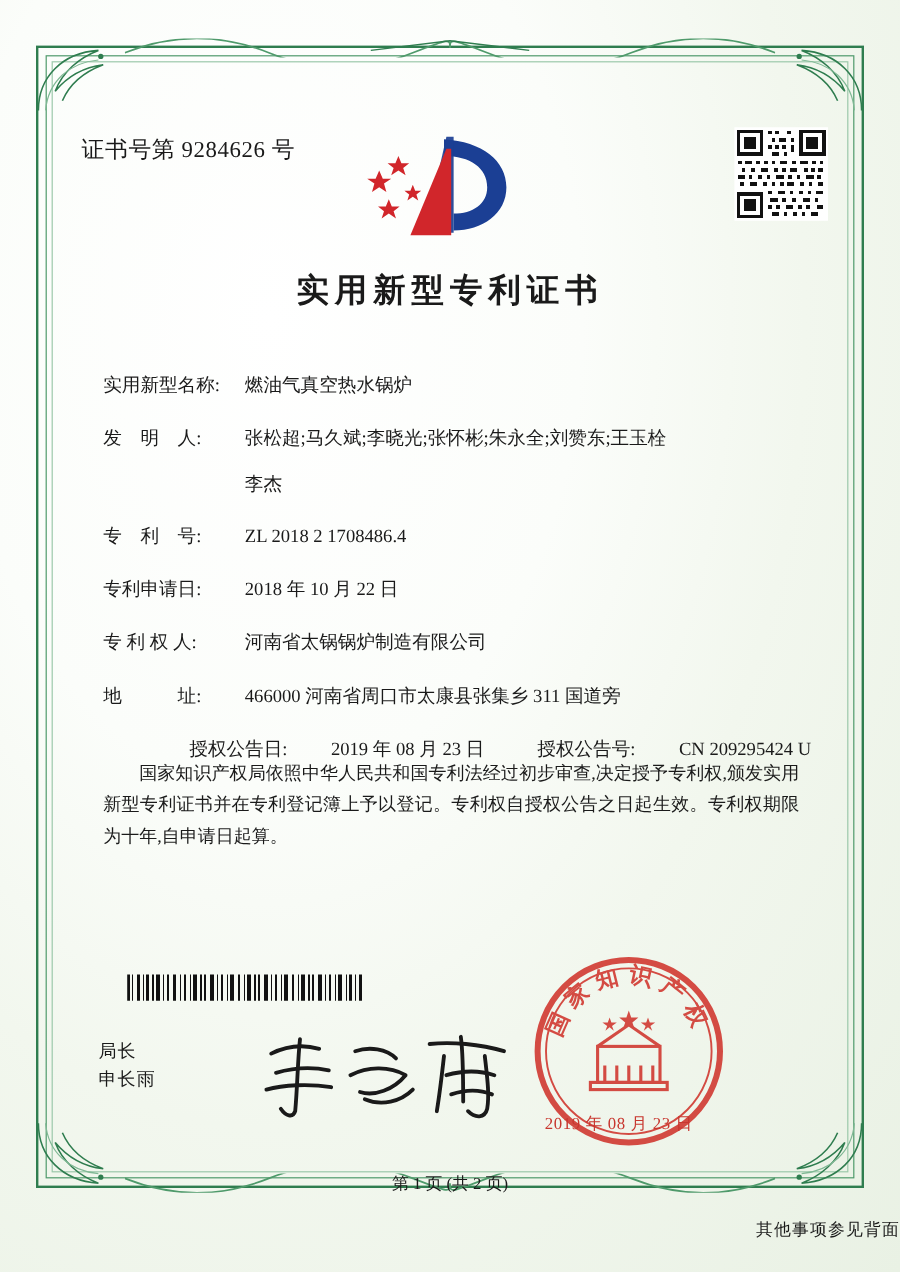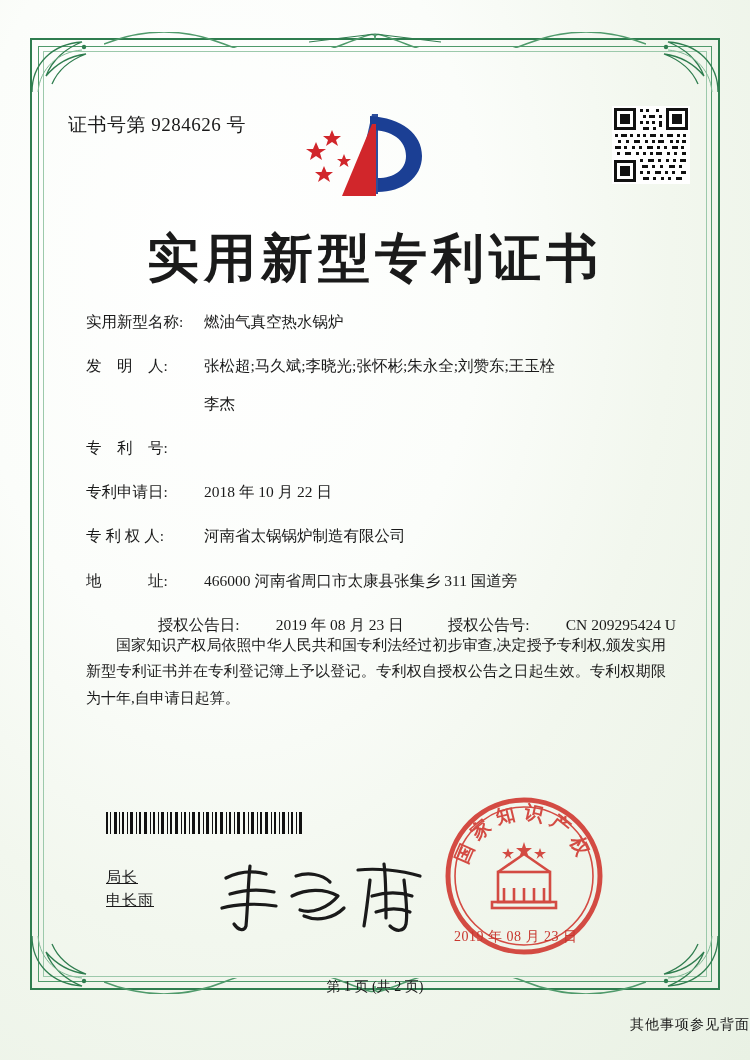--- a/index.html
+++ b/index.html
@@ -92,37 +92,38 @@
     position: absolute;
     right: 2px; top: 40px;
     width: 78px; height: 78px;
   }
 
   .title {
     position: absolute;
     left: 0; top: 158px;
     width: 634px;
     text-align: center;
-    font-size: 52px;
+    font-size: 27px;
     font-weight: bold;
     letter-spacing: 5px;
     font-family: Liberation Sans, sans-serif;
   }
 
   .fields {
     position: absolute;
     left: 28px; top: 244px;
     width: 590px;
     font-size: 15.5px;
     line-height: 1.5;
   }
   .row {
     display: flex;
     margin-bottom: 21px;
     align-items: baseline;
+    justify-content: flex-end;
   }
   .label {
     width: 118px;
     flex: 0 0 118px;
     letter-spacing: 0px;
     white-space: nowrap;
   }
   .value { flex: 1; }
   .value .cont { display:block; margin-top: 14px; }
 
@@ -142,25 +143,24 @@
   .para p { margin: 0 0 2px 0; text-indent: 2em; }
 
   .barcode {
     position: absolute;
     left: 48px; top: 746px;
     width: 196px; height: 22px;
   }
 
   .sign-block {
     position: absolute;
-    left: 48px; top: 800px;
+    left: 24px; top: 800px;
     font-size: 15px;
     line-height: 1.5;
     letter-spacing: 1px;
-    text-decoration: underline;
   }
 
   .signature {
     position: absolute;
     left: 150px; top: 790px;
     width: 240px; height: 80px;
   }
 
   .seal {
     position: absolute;
@@ -367,20 +367,21 @@
       <div class="row">
         <span class="label">发　明　人:</span>
         <span class="value">
           <span>张松超;马久斌;李晓光;张怀彬;朱永全;刘赞东;王玉栓</span>
           <span class="cont">李杰</span>
         </span>
       </div>
 
       <div class="row">
         <span class="label">专　利　号:</span>
+        <span class="value">ZL 2018 2 1708486.4</span>
       </div>
 
       <div class="row">
         <span class="label">专利申请日:</span>
         <span class="value">2018 年 10 月 22 日</span>
       </div>
 
       <div class="row">
         <span class="label">专 利 权 人:</span>
         <span class="value">河南省太锅锅炉制造有限公司</span>

